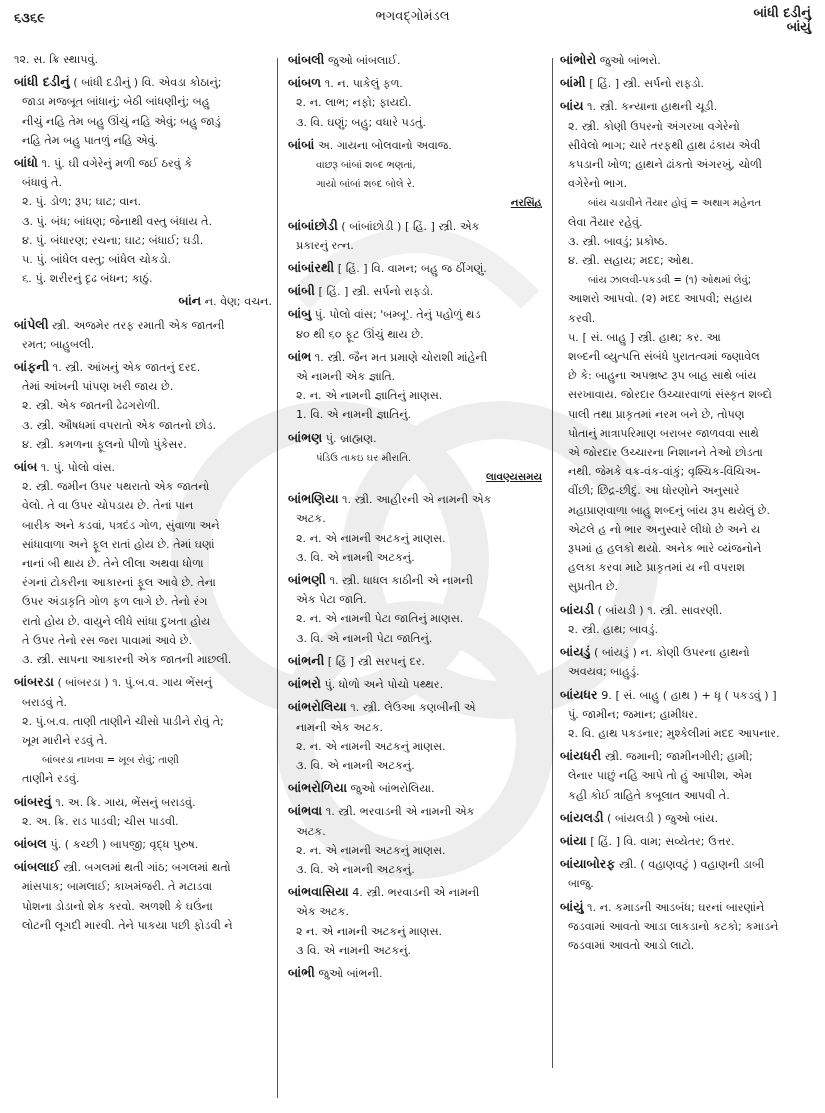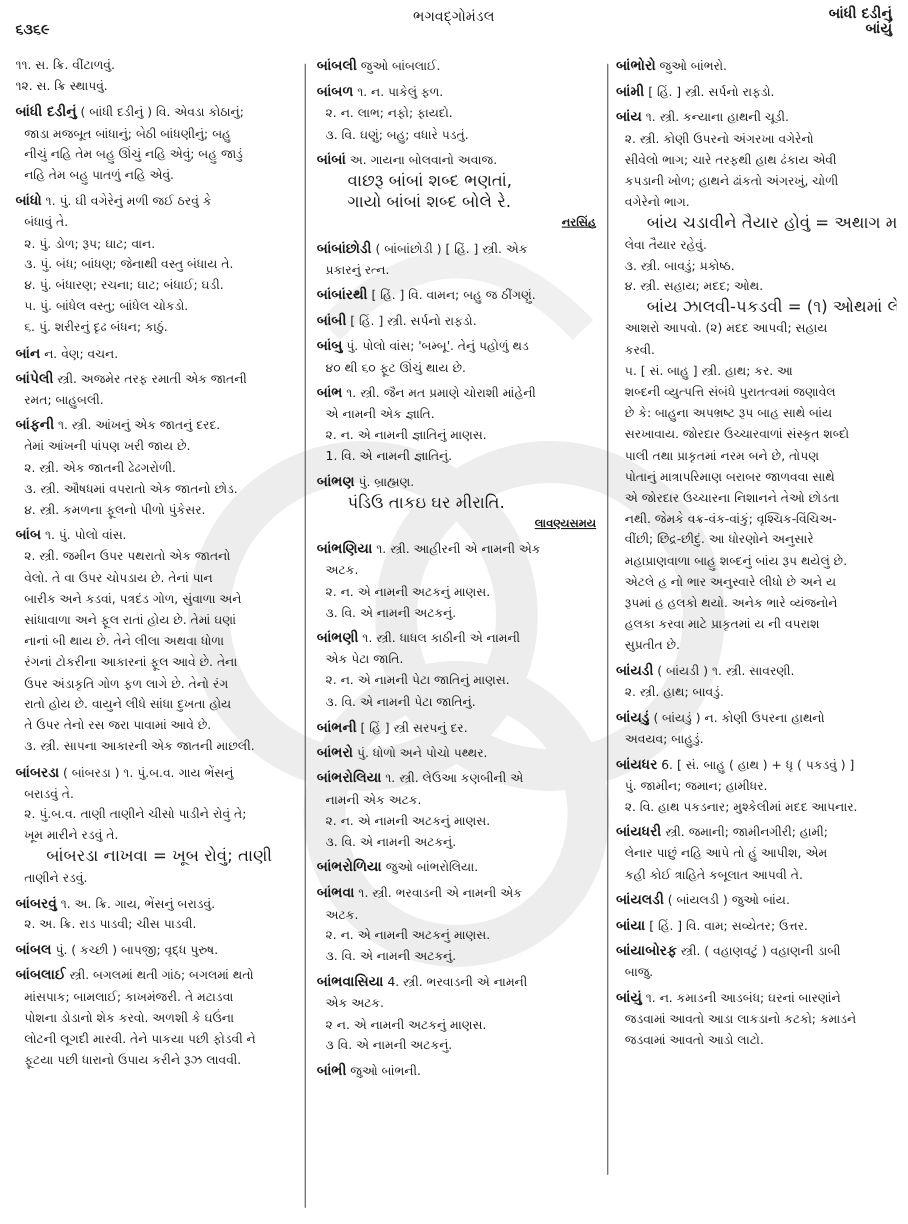--- a/index.html
+++ b/index.html
@@ -21,21 +21,21 @@
       pointer-events: none;
       z-index: 0;
     }
     .header {
       position: absolute;
       top: 0; left: 0; width: 825px; height: 44px;
       z-index: 1;
     }
     .page-number {
       position: absolute;
-      left: 14px; top: 20px;
+      left: 14px; top: 10px;
       font-size: 13px;
       font-weight: bold;
     }
     .running-title {
       position: absolute;
       left: 0; width: 825px; top: 8px;
       text-align: center;
       font-size: 13px;
     }
     .guide-words {
@@ -67,21 +67,21 @@
       position: absolute;
       top: 58px;
       width: 1px;
       background: #555;
       z-index: 1;
     }
     .divider-1 { left: 277px; height: 1040px; }
     .divider-2 { left: 552px; height: 1010px; }
     .line { white-space: nowrap; display: block; }
     .indent { padding-left: 8px; }
-    .quote { padding-left: 28px; font-size: 15px; }
+    .quote { padding-left: 28px; font-size: 10px; }
     .attrib { text-align: right; font-size: 10.4px; font-weight: bold; padding-right: 4px; text-decoration: underline; }
     .hw { font-weight: bold; font-size: 12.6px; }
   </style>
 </head>
 <body>
 
 <svg class="watermark" viewBox="0 0 825 1113" xmlns="http://www.w3.org/2000/svg">
   <g fill="none" stroke="#ededed" stroke-width="38">
     <circle cx="330" cy="560" r="140"></circle>
     <circle cx="500" cy="560" r="140"></circle>
@@ -99,34 +99,33 @@
     <div>બાંધી દડીનું</div>
     <div>બાંયું</div>
   </div>
 </div>
 
 <div class="divider divider-1"></div>
 <div class="divider divider-2"></div>
 
 <div class="columns">
   <div class="col col-1">
-      <span class="line"><span>૧૧. સ. ક્રિ. વીંટાળવું.</span></span>
       <span class="line"><span>૧૨. સ. ક્રિ સ્થાપવું.</span></span>
       <span class="line" style="margin-top: 3px;"><span class="hw">બાંધી દડીનું</span><span> ( બાંધી દડીનું ) વિ. એવડા કોઠાનું;</span></span>
       <span class="line indent"><span>જાડા મજબૂત બાંધાનું; બેઠી બાંધણીનું; બહુ</span></span>
       <span class="line indent"><span>નીચું નહિ તેમ બહુ ઊંચું નહિ એવું; બહુ જાડું</span></span>
       <span class="line indent"><span>નહિ તેમ બહુ પાતળું નહિ એવું.</span></span>
       <span class="line" style="margin-top: 3px;"><span class="hw">બાંધો</span><span> ૧. પું. ઘી વગેરેનું મળી જઈ ઠરવું કે</span></span>
       <span class="line indent"><span>બંધાવું તે.</span></span>
       <span class="line indent"><span>૨. પું. ડોળ; રૂપ; ઘાટ; વાન.</span></span>
       <span class="line indent"><span>૩. પું. બંધ; બાંધણ; જેનાથી વસ્તુ બંધાય તે.</span></span>
       <span class="line indent"><span>૪. પું. બંધારણ; રચના; ઘાટ; બંધાઈ; ઘડી.</span></span>
       <span class="line indent"><span>૫. પું. બાંધેલ વસ્તુ; બાંધેલ ચોકડો.</span></span>
       <span class="line indent"><span>૬. પું. શરીરનું દૃઢ બંધન; કાઠું.</span></span>
-      <span class="line" style="margin-top: 3px;"><span class="hw">બાંન</span><span> ન. વેણ; વચન.</span></span>
+      <span class="line" style="margin-top: 3px; text-align: right;"><span class="hw">બાંન</span><span> ન. વેણ; વચન.</span></span>
       <span class="line" style="margin-top: 3px;"><span class="hw">બાંપેલી</span><span> સ્ત્રી. અજમેર તરફ રમાતી એક જાતની</span></span>
       <span class="line indent"><span>રમત; બાહુબલી.</span></span>
       <span class="line" style="margin-top: 3px;"><span class="hw">બાંફની</span><span> ૧. સ્ત્રી. આંખનું એક જાતનું દરદ.</span></span>
       <span class="line indent"><span>તેમાં આંખની પાંપણ ખરી જાય છે.</span></span>
       <span class="line indent"><span>૨. સ્ત્રી. એક જાતની ઢેઢગરોળી.</span></span>
       <span class="line indent"><span>૩. સ્ત્રી. ઔષધમાં વપરાતો એક જાતનો છોડ.</span></span>
       <span class="line indent"><span>૪. સ્ત્રી. કમળના ફૂલનો પીળો પુંકેસર.</span></span>
       <span class="line" style="margin-top: 3px;"><span class="hw">બાંબ</span><span> ૧. પું. પોલો વાંસ.</span></span>
       <span class="line indent"><span>૨. સ્ત્રી. જમીન ઉપર પથરાતો એક જાતનો</span></span>
       <span class="line indent"><span>વેલો. તે વા ઉપર ચોપડાય છે. તેનાં પાન</span></span>
@@ -144,21 +143,20 @@
       <span class="line indent"><span>ખૂમ મારીને રડવું તે.</span></span>
       <span class="line quote"><span>બાંબરડા નાખવા = ખૂબ રોવું; તાણી</span></span>
       <span class="line indent"><span>તાણીને રડવું.</span></span>
       <span class="line" style="margin-top: 3px;"><span class="hw">બાંબરવું</span><span> ૧. અ. ક્રિ. ગાય, ભેંસનું બરાડવું.</span></span>
       <span class="line indent"><span>૨. અ. ક્રિ. રાડ પાડવી; ચીસ પાડવી.</span></span>
       <span class="line" style="margin-top: 3px;"><span class="hw">બાંબલ</span><span> પું. ( કચ્છી ) બાપજી; વૃદ્ધ પુરુષ.</span></span>
       <span class="line" style="margin-top: 3px;"><span class="hw">બાંબલાઈ</span><span> સ્ત્રી. બગલમાં થતી ગાંઠ; બગલમાં થતો</span></span>
       <span class="line indent"><span>માંસપાક; બામલાઈ; કાખમંજરી. તે મટાડવા</span></span>
       <span class="line indent"><span>પોશના ડોડાનો શેક કરવો. અળશી કે ઘઉંના</span></span>
       <span class="line indent"><span>લોટની લૂગદી મારવી. તેને પાકયા પછી ફોડવી ને</span></span>
-      <span class="line indent"><span>ફૂટયા પછી ધારાનો ઉપાય કરીને રૂઝ લાવવી.</span></span>
     </div>
   <div class="col col-2">
       <span class="line"><span class="hw">બાંબલી</span><span> જુઓ બાંબલાઈ.</span></span>
       <span class="line" style="margin-top: 3px;"><span class="hw">બાંબળ</span><span> ૧. ન. પાકેલું ફળ.</span></span>
       <span class="line indent"><span>૨. ન. લાભ; નફો; ફાયદો.</span></span>
       <span class="line indent"><span>૩. વિ. ઘણું; બહુ; વધારે પડતું.</span></span>
       <span class="line" style="margin-top: 3px;"><span class="hw">બાંબાં</span><span> અ. ગાયના બોલવાનો અવાજ.</span></span>
       <span class="line quote"><span>વાછરૂ બાંબાં શબ્દ ભણતાં,</span></span>
       <span class="line quote"><span>ગાયો બાંબાં શબ્દ બોલે રે.</span></span>
       <span class="line attrib"><span>નરસિંહ</span></span>
@@ -226,21 +224,21 @@
       <span class="line indent"><span>વીંછી; છિદ્ર-છીદું. આ ધોરણોને અનુસારે</span></span>
       <span class="line indent"><span>મહાપ્રાણવાળા બાહુ શબ્દનું બાંય રૂપ થયેલું છે.</span></span>
       <span class="line indent"><span>એટલે હ નો ભાર અનુસ્વારે લીધો છે અને ય</span></span>
       <span class="line indent"><span>રૂપમાં હ હલકો થયો. અનેક ભારે વ્યંજનોને</span></span>
       <span class="line indent"><span>હલકા કરવા માટે પ્રાકૃતમાં ય ની વપરાશ</span></span>
       <span class="line indent"><span>સુપ્રતીત છે.</span></span>
       <span class="line" style="margin-top: 3px;"><span class="hw">બાંયડી</span><span> ( બાંયડી ) ૧. સ્ત્રી. સાવરણી.</span></span>
       <span class="line indent"><span>૨. સ્ત્રી. હાથ; બાવડું.</span></span>
       <span class="line" style="margin-top: 3px;"><span class="hw">બાંયડું</span><span> ( બાંયડું ) ન. કોણી ઉપરના હાથનો</span></span>
       <span class="line indent"><span>અવયવ; બાહુડું.</span></span>
-      <span class="line" style="margin-top: 3px;"><span class="hw">બાંયધર</span><span> 6. [ સં. બાહુ ( હાથ ) + ધૃ ( પકડવું ) ]</span></span>
+      <span class="line" style="margin-top: 3px;"><span class="hw">બાંયધર</span><span> 9. [ સં. બાહુ ( હાથ ) + ધૃ ( પકડવું ) ]</span></span>
       <span class="line indent"><span>પું. જામીન; જમાન; હામીધર.</span></span>
       <span class="line indent"><span>૨. વિ. હાથ પકડનાર; મુશ્કેલીમાં મદદ આપનાર.</span></span>
       <span class="line" style="margin-top: 3px;"><span class="hw">બાંયધરી</span><span> સ્ત્રી. જમાની; જામીનગીરી; હામી;</span></span>
       <span class="line indent"><span>લેનાર પાછું નહિ આપે તો હું આપીશ, એમ</span></span>
       <span class="line indent"><span>કહી કોઈ ત્રાહિતે કબૂલાત આપવી તે.</span></span>
       <span class="line" style="margin-top: 3px;"><span class="hw">બાંયલડી</span><span> ( બાંયલડી ) જુઓ બાંય.</span></span>
       <span class="line" style="margin-top: 3px;"><span class="hw">બાંયા</span><span> [ હિં. ] વિ. વામ; સવ્યેતર; ઉત્તર.</span></span>
       <span class="line" style="margin-top: 3px;"><span class="hw">બાંયાબોરફ</span><span> સ્ત્રી. ( વહાણવટું ) વહાણની ડાબી</span></span>
       <span class="line indent"><span>બાજુ.</span></span>
       <span class="line" style="margin-top: 3px;"><span class="hw">બાંયું</span><span> ૧. ન. કમાડની આડબંધ; ઘરનાં બારણાંને</span></span>

